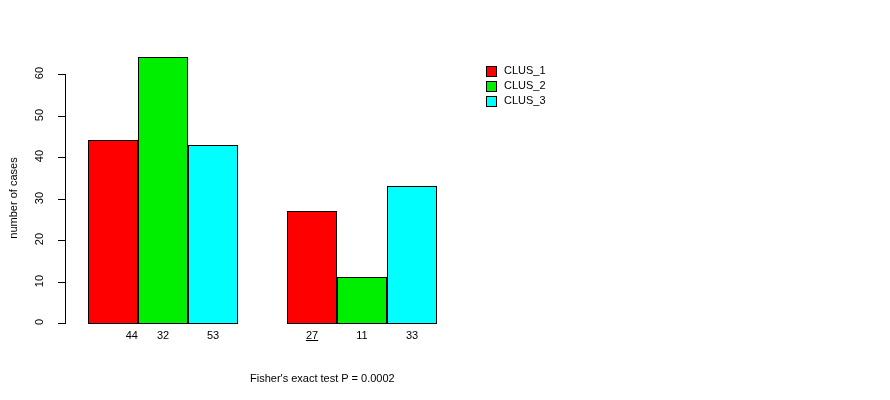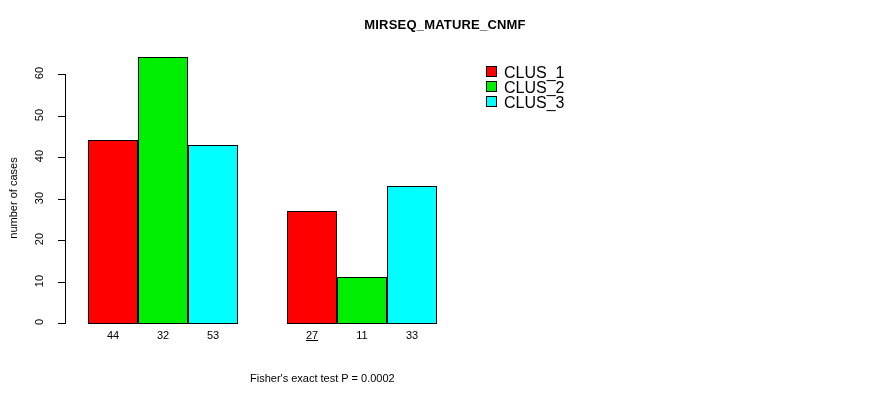--- a/index.html
+++ b/index.html
@@ -105,40 +105,39 @@
     top: 2px;
     width: 11px;
     height: 11px;
     box-sizing: border-box;
     border: 1px solid #000000;
   }
   .legend-label {
     position: absolute;
     left: 18px;
     top: 0px;
-    font-size: 16px;
+    font-size: 11px;
     white-space: nowrap;
   }
   
   .footer-note {
     position: absolute;
     left: 250px;
     top: 372px;
     width: 420px;
     text-align: left;
     font-size: 11px;
     white-space: nowrap;
   }
 </style>
 </head>
 <body>
 
 <div class="plot-root">
 
-  <div class="chart-title">MIRSEQ_MATURE_CNMF</div>
 
   <div class="y-axis-line"></div>
   <div id="y-ticks">
       <div class="y-tick" style="top: 323px;"></div>
       <div class="y-tick-label" style="top: 316px;">0</div>
       <div class="y-tick" style="top: 281.5px;"></div>
       <div class="y-tick-label" style="top: 274.5px;">10</div>
       <div class="y-tick" style="top: 240px;"></div>
       <div class="y-tick-label" style="top: 233px;">20</div>
       <div class="y-tick" style="top: 198.5px;"></div>
@@ -147,21 +146,21 @@
       <div class="y-tick-label" style="top: 150px;">40</div>
       <div class="y-tick" style="top: 115.5px;"></div>
       <div class="y-tick-label" style="top: 108.5px;">50</div>
       <div class="y-tick" style="top: 74px;"></div>
       <div class="y-tick-label" style="top: 67px;">60</div>
     </div>
   <div class="y-axis-title">number of cases</div>
 
   <div id="bars-layer">
       <div class="bar" style="left: 88px; width: 50px; height: 183.6px; top: 140.4px; background: rgb(255, 0, 0);"></div>
-      <div class="bar-value-label" style="left: 88px; width: 50px;">44</div>
+      <div class="bar-value-label" style="left: 88px; width: 50px; text-align: right;">44</div>
       <div class="bar" style="left: 138px; width: 50px; height: 266.6px; top: 57.4px; background: rgb(0, 238, 0);"></div>
       <div class="bar-value-label" style="left: 138px; width: 50px;">32</div>
       <div class="bar" style="left: 188px; width: 50px; height: 179.45px; top: 144.55px; background: rgb(0, 255, 255);"></div>
       <div class="bar-value-label" style="left: 188px; width: 50px;">53</div>
       <div class="bar" style="left: 287px; width: 50px; height: 113.05px; top: 210.95px; background: rgb(255, 0, 0);"></div>
       <div class="bar-value-label" style="left: 287px; width: 50px; text-decoration: underline;">27</div>
       <div class="bar" style="left: 337px; width: 50px; height: 46.65px; top: 277.35px; background: rgb(0, 238, 0);"></div>
       <div class="bar-value-label" style="left: 337px; width: 50px;">11</div>
       <div class="bar" style="left: 387px; width: 50px; height: 137.95px; top: 186.05px; background: rgb(0, 255, 255);"></div>
       <div class="bar-value-label" style="left: 387px; width: 50px;">33</div>

